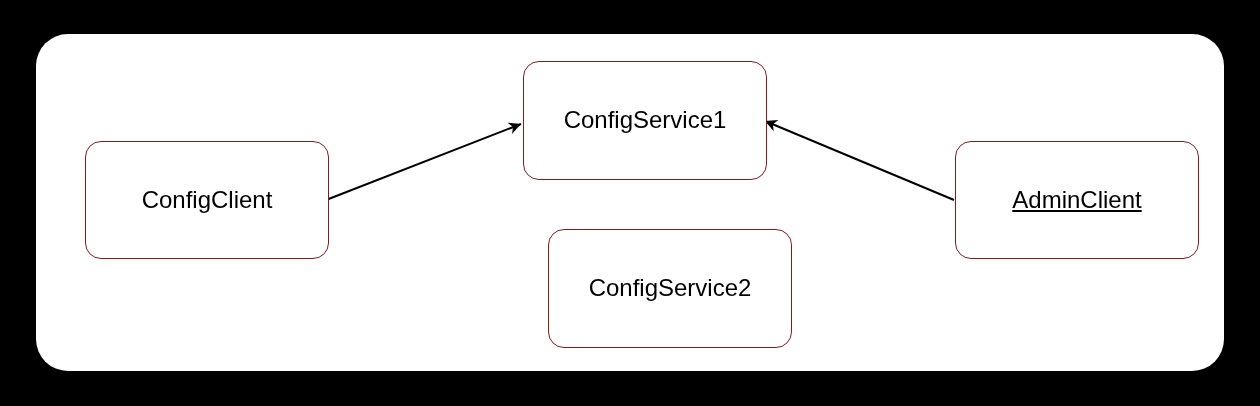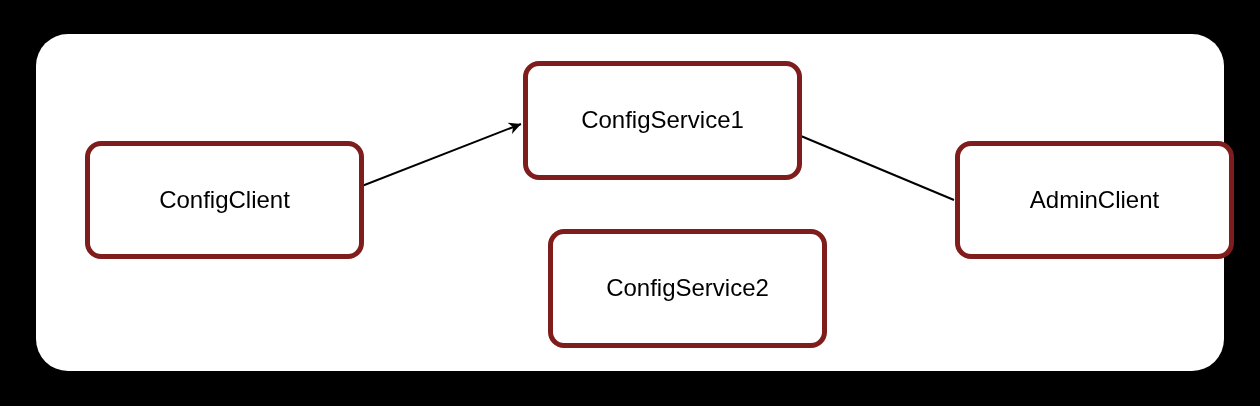--- a/index.html
+++ b/index.html
@@ -25,38 +25,38 @@
   }
   svg.edges-layer {
     position: absolute;
     left: 0;
     top: 0;
     width: 1260px;
     height: 406px;
   }
   .node {
     position: absolute;
-    width: 279px;
+    width: 244px;
     height: 118px;
     box-sizing: border-box;
     background: #ffffff;
-    border: 5px solid #7f1d1d;
+    border: 1px solid #7f1d1d;
     border-radius: 16px;
     display: flex;
     align-items: center;
     justify-content: center;
     font-size: 24px;
     line-height: 1.2;
     color: #000000;
     text-align: center;
   }
   #node-config-client   { left: 85px;  top: 141px; text-align: right; }
   #node-config-service-1{ left: 523px; top: 61px;  height: 119px; }
   #node-config-service-2{ left: 548px; top: 229px; height: 119px; }
-  #node-admin-client    { left: 955px; top: 141px; }
+  #node-admin-client    { left: 955px; top: 141px; text-decoration: underline; }
 </style>
 </head>
 <body>
 
 <div class="canvas"></div>
 
 <svg class="edges-layer" viewBox="0 0 1260 406" xmlns="http://www.w3.org/2000/svg">
   <defs>
     <marker id="arrowhead" markerUnits="userSpaceOnUse" markerWidth="16" markerHeight="14" refX="13" refY="7" orient="auto">
       <path d="M1,1 L13,7 L1,13 L4.5,7 Z" fill="#000000"></path>

